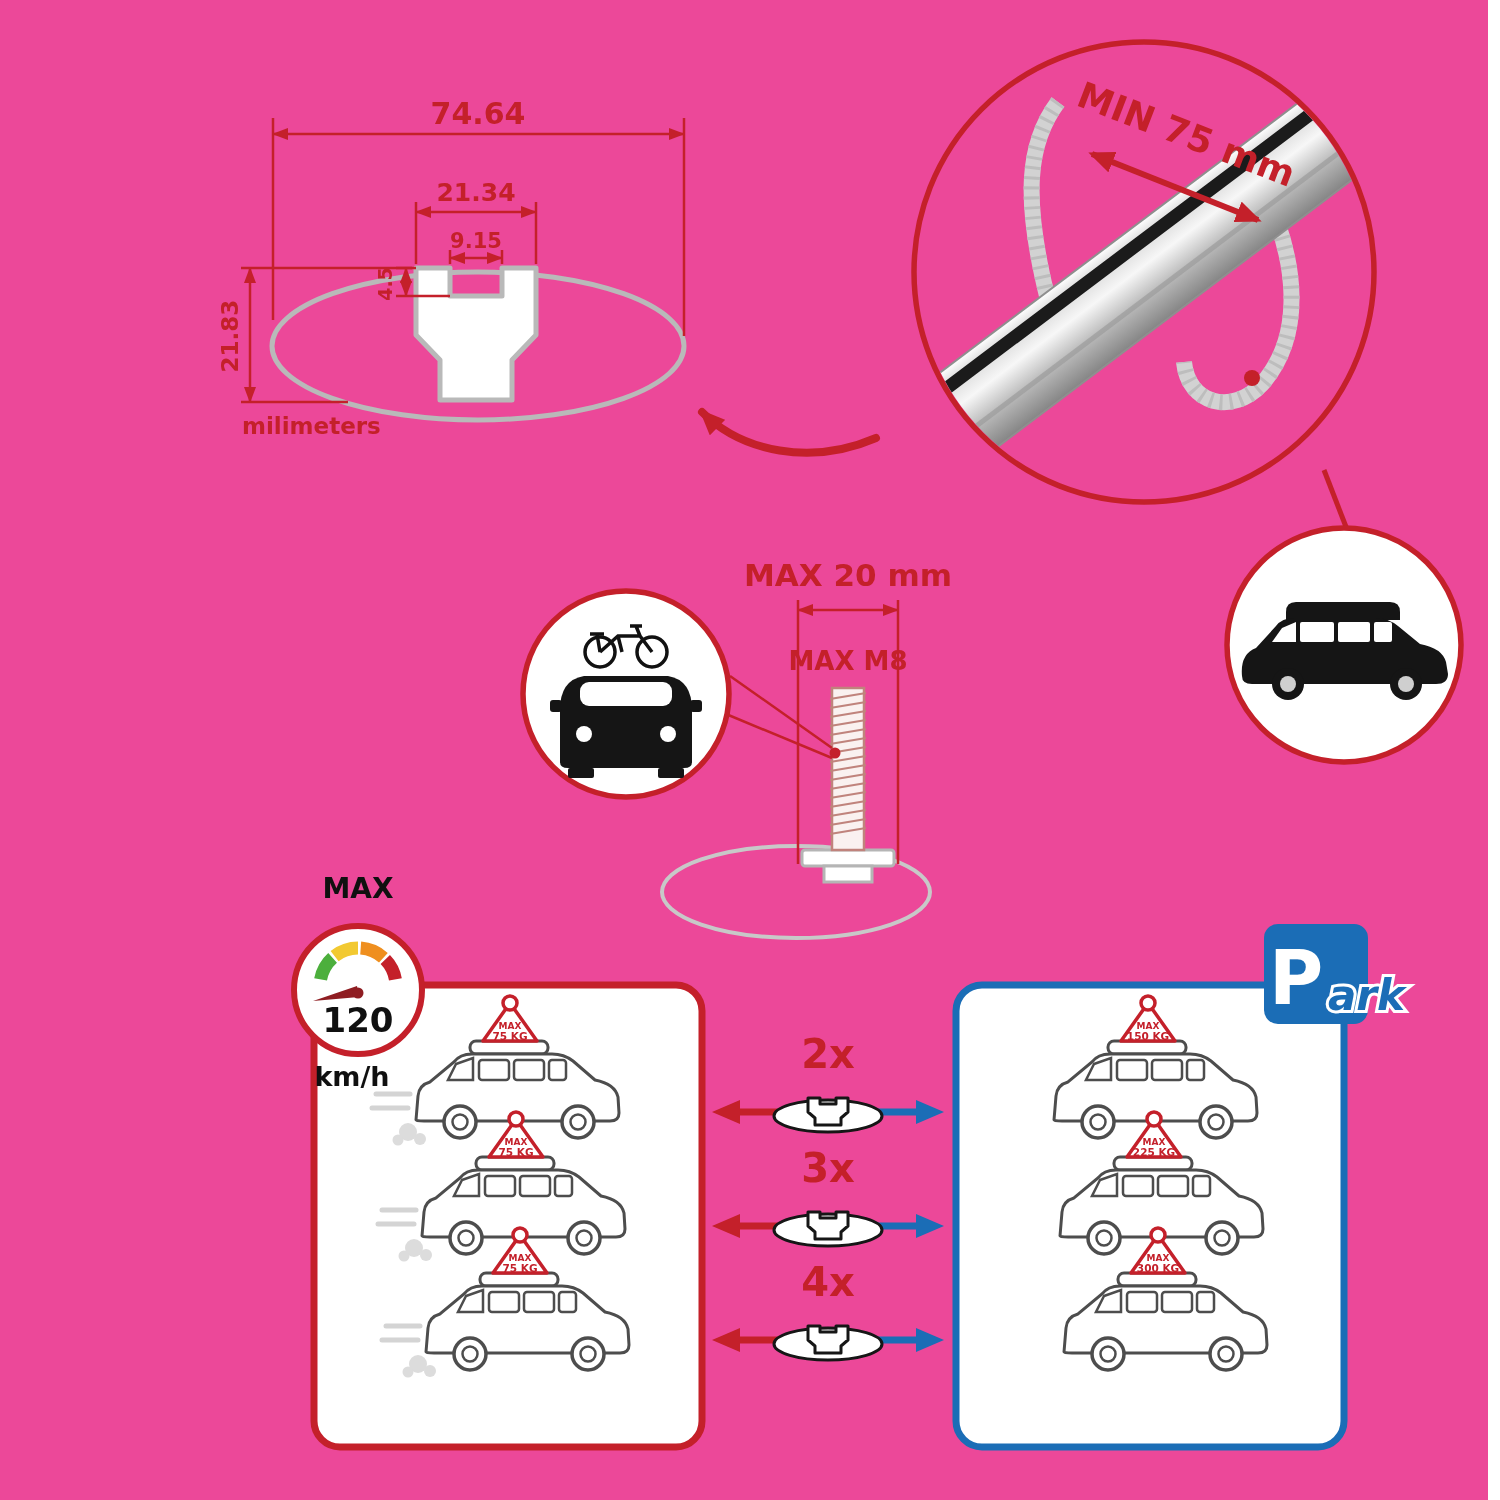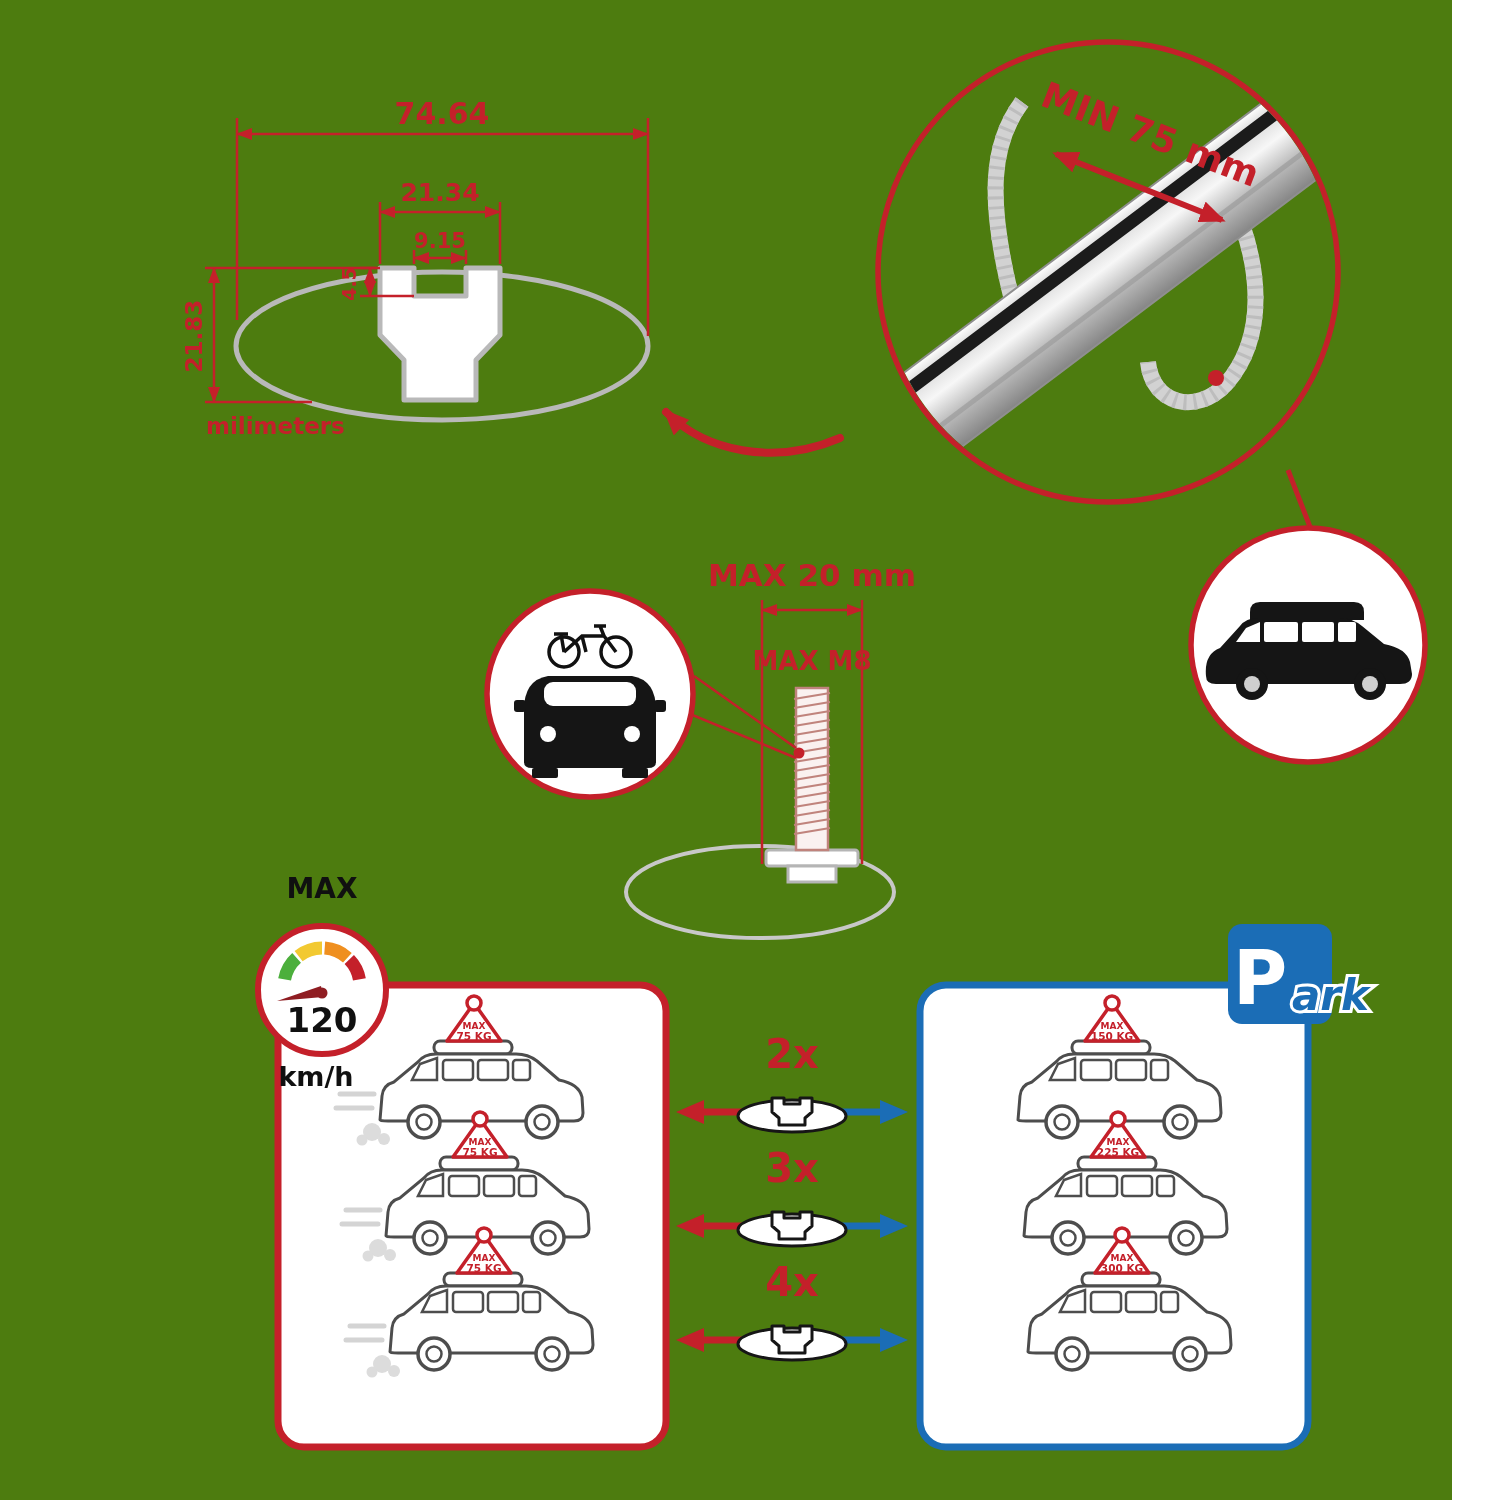--- a/index.html
+++ b/index.html
@@ -1,16 +1,16 @@
 <!DOCTYPE html>
 <html><head>
 <meta charset="utf-8">
 <style>
   html,body{margin:0;padding:0;background:#ffffff;}
-  .stage{position:relative;width:1452px;height:1500px;background:#4d7c0f;overflow:hidden;}
+  .stage{position:relative;width:1452px;height:1500px;background:#ec4899;overflow:hidden;padding-left:36px;}
   text{font-family:"DejaVu Sans","Liberation Sans",sans-serif;}
   .red-dim{stroke:#c4202a;stroke-width:2.5;fill:none;}
   .red-thick{stroke:#c4202a;stroke-width:7;fill:none;}
   .blue-thick{stroke:#1b6db6;stroke-width:7;fill:none;}
   .dim-text{fill:#c4202a;font-weight:bold;}
   .blk-text{fill:#101010;font-weight:bold;}
   .gray-prof{fill:#ffffff;stroke:#b9b9b9;stroke-width:5;stroke-linejoin:round;}
   .gray-prof-sm{fill:none;stroke:#c8c8c8;stroke-width:4;}
   .sign-tri{fill:#ffffff;stroke:#c4202a;stroke-width:3.5;stroke-linejoin:round;}
   .sign-max{fill:#c4202a;font-size:9px;font-weight:bold;text-anchor:middle;}

